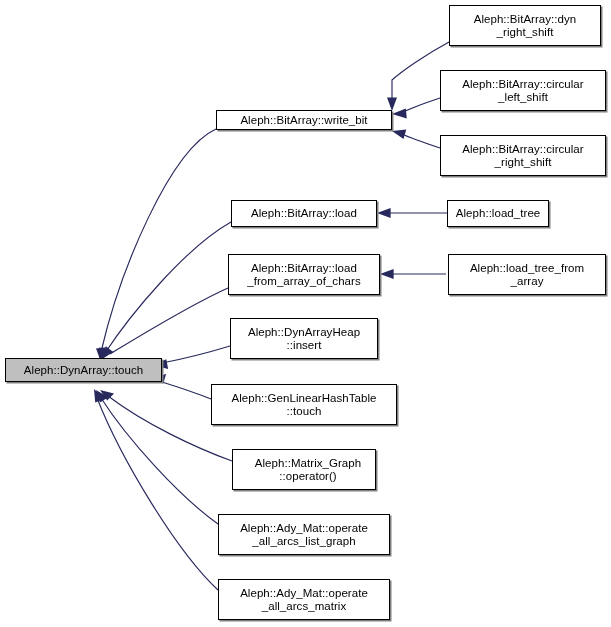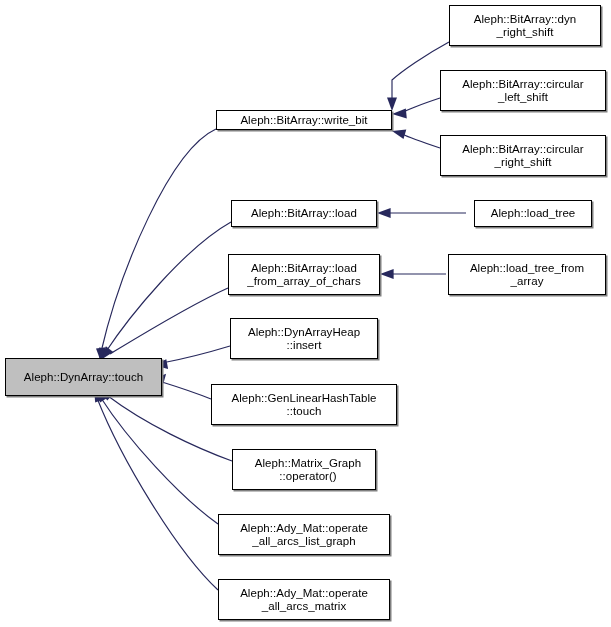--- a/index.html
+++ b/index.html
@@ -126,21 +126,21 @@
       <path class="edge-path" d="M 466,213 L 387,213"></path>
       <polygon class="edge-head" points="377,213 390.6,208.0 390.6,218.0"></polygon>
     </g>
 
     <g>
       <path class="edge-path" d="M 446,274 L 390,274"></path>
       <polygon class="edge-head" points="380,274 393.6,269.0 393.6,279.0"></polygon>
     </g>
   </svg>
 
-  <div class="node root" style="left:5px; top:358px; width:157px; height:38px;">
+  <div class="node root" style="left:5px; top:358px; width:157px; height:24px;">
     <span class="node-label">Aleph::DynArray::touch</span>
   </div>
 
   <div class="node" style="left:216px; top:110px; width:176px; height:20px;">
     <span class="node-label">Aleph::BitArray::write_bit</span>
   </div>
 
   <div class="node" style="left:231px; top:200px; width:146px; height:27px;">
     <span class="node-label">Aleph::BitArray::load</span>
   </div>
@@ -183,21 +183,21 @@
   <div class="node" style="left:440px; top:70px; width:166px; height:41px;">
     <span class="node-label">Aleph::BitArray::circular
 _left_shift</span>
   </div>
 
   <div class="node" style="left:440px; top:135px; width:166px; height:41px;">
     <span class="node-label">Aleph::BitArray::circular
 _right_shift</span>
   </div>
 
-  <div class="node" style="left:474px; top:200px; width:118px; height:27px;">
+  <div class="node" style="left:447px; top:200px; width:102px; height:27px;">
     <span class="node-label">Aleph::load_tree</span>
   </div>
 
   <div class="node" style="left:448px; top:254px; width:158px; height:41px;">
     <span class="node-label">Aleph::load_tree_from
 _array</span>
   </div>
 
 </div>
 

